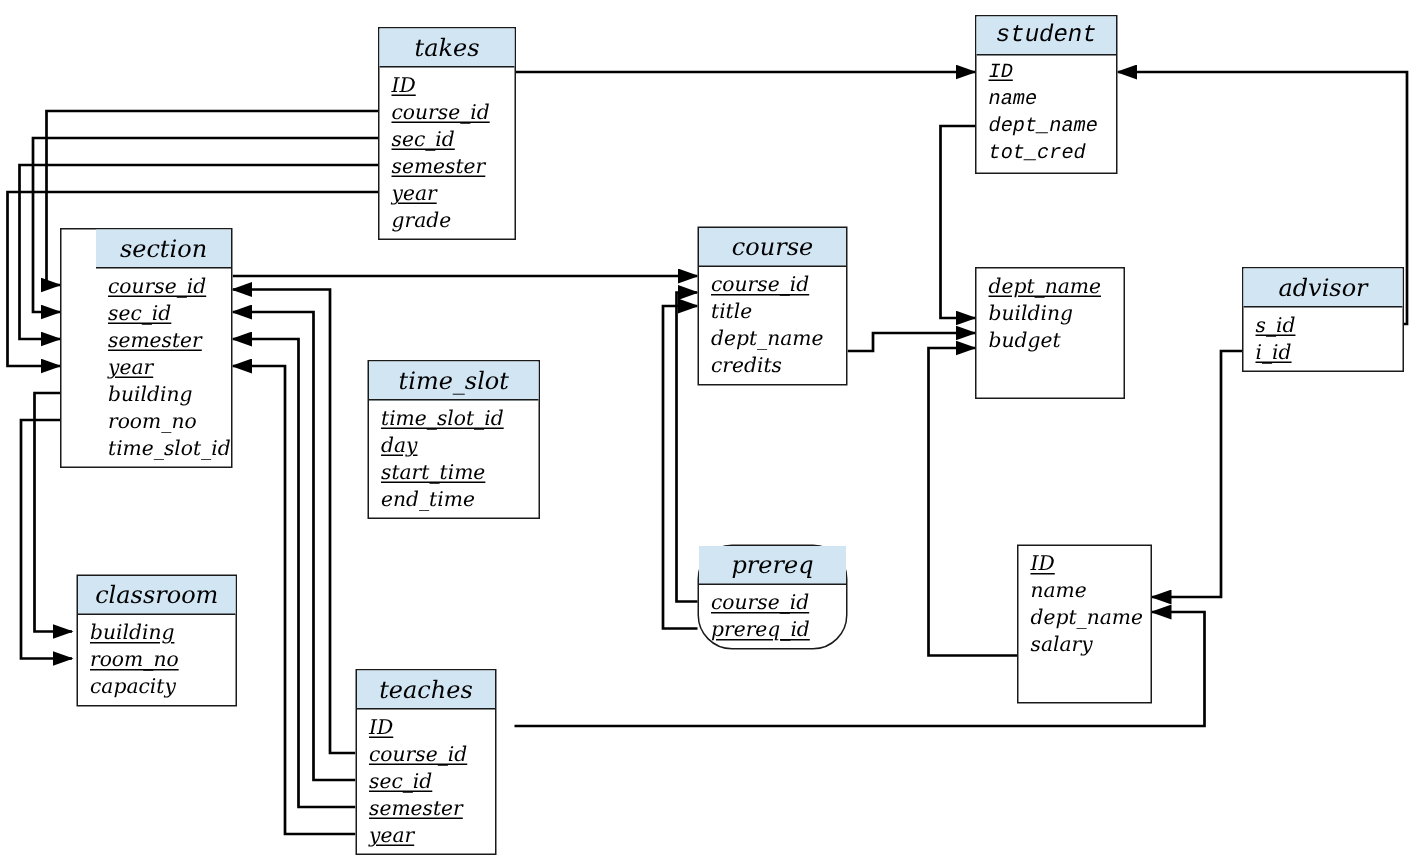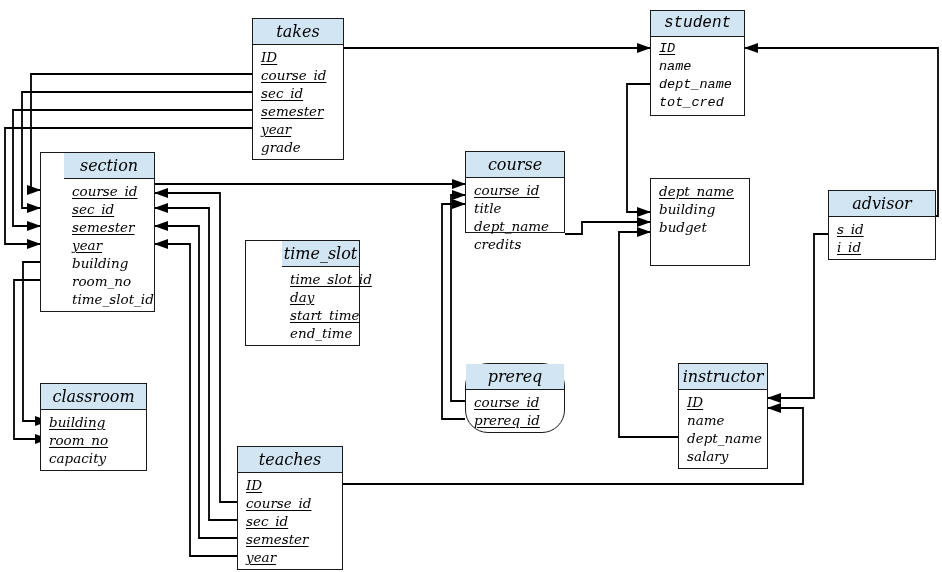--- a/index.html
+++ b/index.html
@@ -110,77 +110,76 @@
         <div class="rows">
           <div class="attr"><span class="u">course_id</span></div>
           <div class="attr"><span class="u">sec_id</span></div>
           <div class="attr"><span class="u">semester</span></div>
           <div class="attr"><span class="u">year</span></div>
           <div class="attr"><span>building</span></div>
           <div class="attr"><span>room_no</span></div>
           <div class="attr"><span>time_slot_id</span></div>
         </div>
       </div>
-      <div class="er-table" style="left: 465px; top: 151px; width: 100px; height: 82px;">
+      <div class="er-table" style="left: 465px; top: 151px; width: 100px; height: 106px;">
         <div class="hdr">course</div>
         <div class="rows">
           <div class="attr"><span class="u">course_id</span></div>
           <div class="attr"><span>title</span></div>
           <div class="attr"><span>dept_name</span></div>
           <div class="attr"><span>credits</span></div>
         </div>
       </div>
       <div class="er-table" style="left: 650px; top: 178px; width: 100px; height: 88px;">
         <div class="rows">
           <div class="attr"><span class="u">dept_name</span></div>
           <div class="attr"><span>building</span></div>
           <div class="attr"><span>budget</span></div>
         </div>
       </div>
-      <div class="er-table" style="left: 828px; top: 178px; width: 108px; height: 70px; margin-top: 12px;">
+      <div class="er-table" style="left: 828px; top: 178px; width: 108px; height: 70px;">
         <div class="hdr">advisor</div>
         <div class="rows">
           <div class="attr"><span class="u">s_id</span></div>
           <div class="attr"><span class="u">i_id</span></div>
         </div>
       </div>
-      <div class="er-table" style="left: 245px; top: 240px; width: 115px; height: 106px; padding-left: 36px;">
+      <div class="er-table" style="left: 245px; top: 240px; width: 115px; height: 106px;">
         <div class="hdr">time_slot</div>
         <div class="rows">
           <div class="attr"><span class="u">time_slot_id</span></div>
           <div class="attr"><span class="u">day</span></div>
           <div class="attr"><span class="u">start_time</span></div>
           <div class="attr"><span>end_time</span></div>
         </div>
       </div>
       <div class="er-table" style="left: 465px; top: 363px; width: 100px; height: 70px; border-radius: 23px;">
         <div class="hdr">prereq</div>
         <div class="rows">
           <div class="attr"><span class="u">course_id</span></div>
           <div class="attr"><span class="u">prereq_id</span></div>
         </div>
       </div>
       <div class="er-table" style="left: 678px; top: 363px; width: 90px; height: 106px;">
-        <div class="hdr">instructor</div>
         <div class="rows">
           <div class="attr"><span class="u">ID</span></div>
           <div class="attr"><span>name</span></div>
           <div class="attr"><span>dept_name</span></div>
           <div class="attr"><span>salary</span></div>
         </div>
       </div>
-      <div class="er-table" style="left: 40px; top: 383px; width: 107px; height: 88px;">
+      <div class="er-table" style="left: 51px; top: 383px; width: 107px; height: 88px;">
         <div class="hdr">classroom</div>
         <div class="rows">
           <div class="attr"><span class="u">building</span></div>
           <div class="attr"><span class="u">room_no</span></div>
           <div class="attr"><span>capacity</span></div>
         </div>
       </div>
-      <div class="er-table" style="left: 237px; top: 446px; width: 106px; height: 124px;">
+      <div class="er-table" style="left: 237px; top: 446px; width: 94px; height: 124px;">
         <div class="hdr">teaches</div>
         <div class="rows">
           <div class="attr"><span class="u">ID</span></div>
           <div class="attr"><span class="u">course_id</span></div>
           <div class="attr"><span class="u">sec_id</span></div>
           <div class="attr"><span class="u">semester</span></div>
           <div class="attr"><span class="u">year</span></div>
         </div>
       </div>
     </div>

